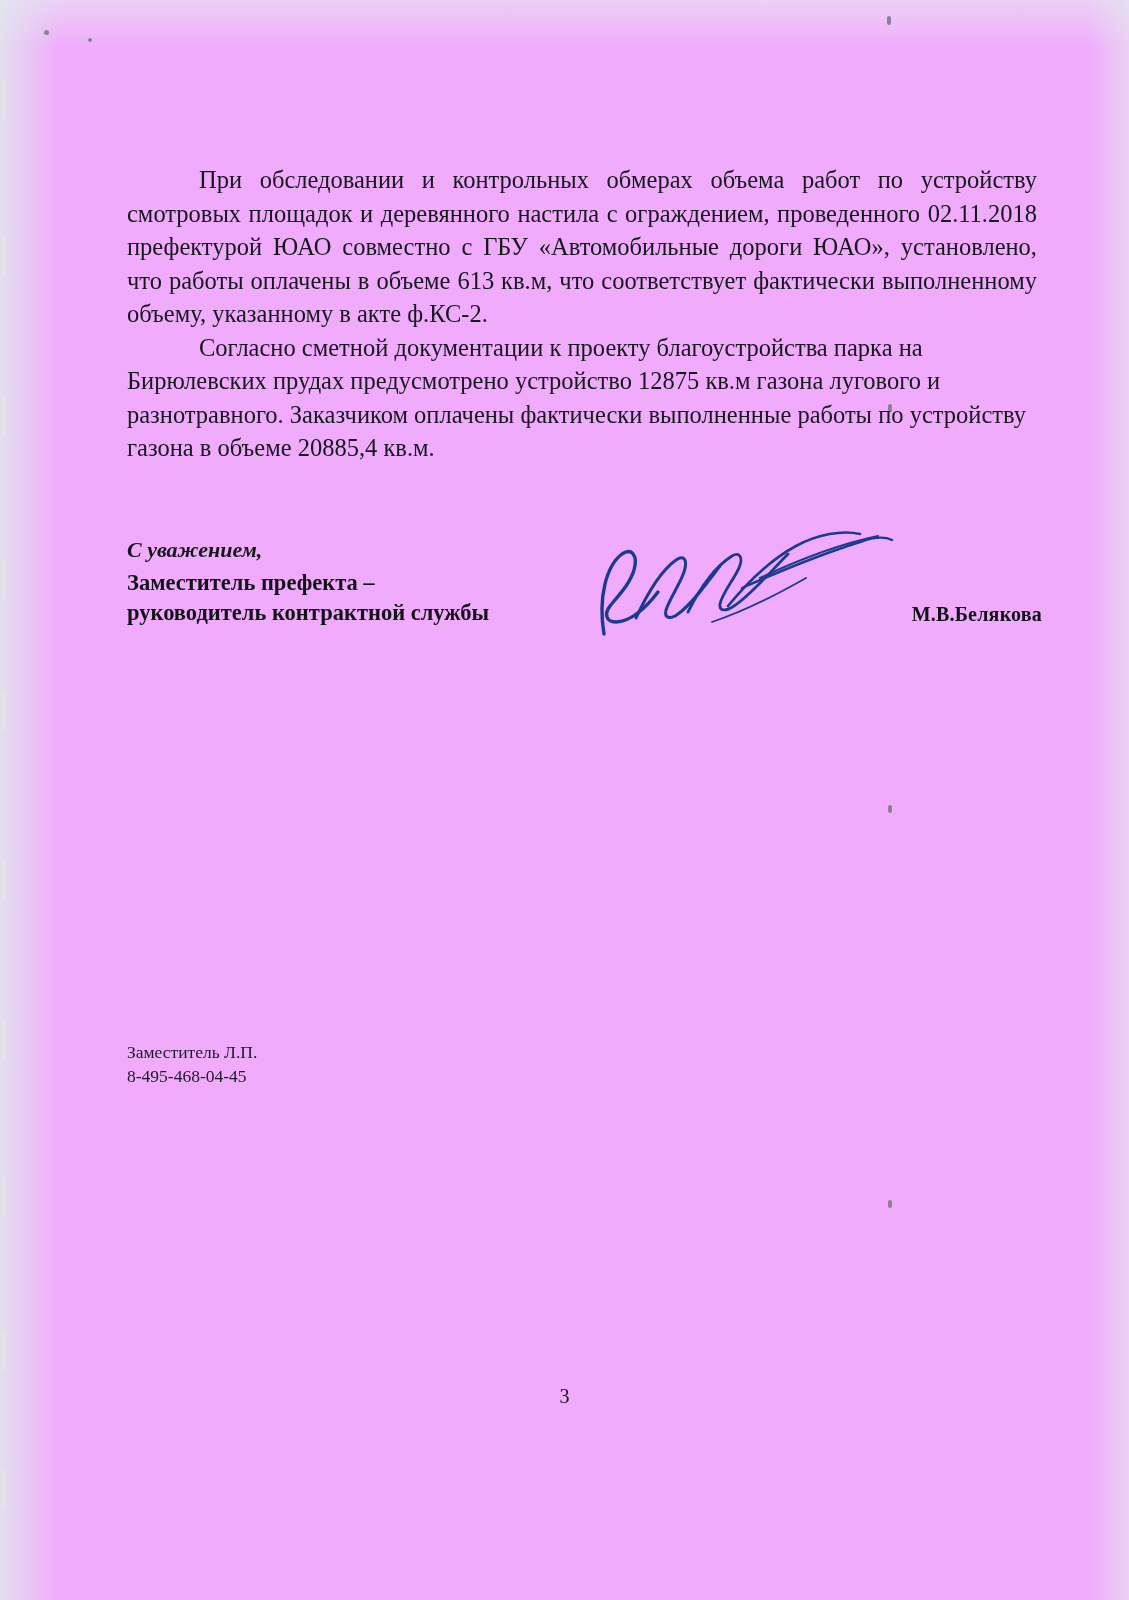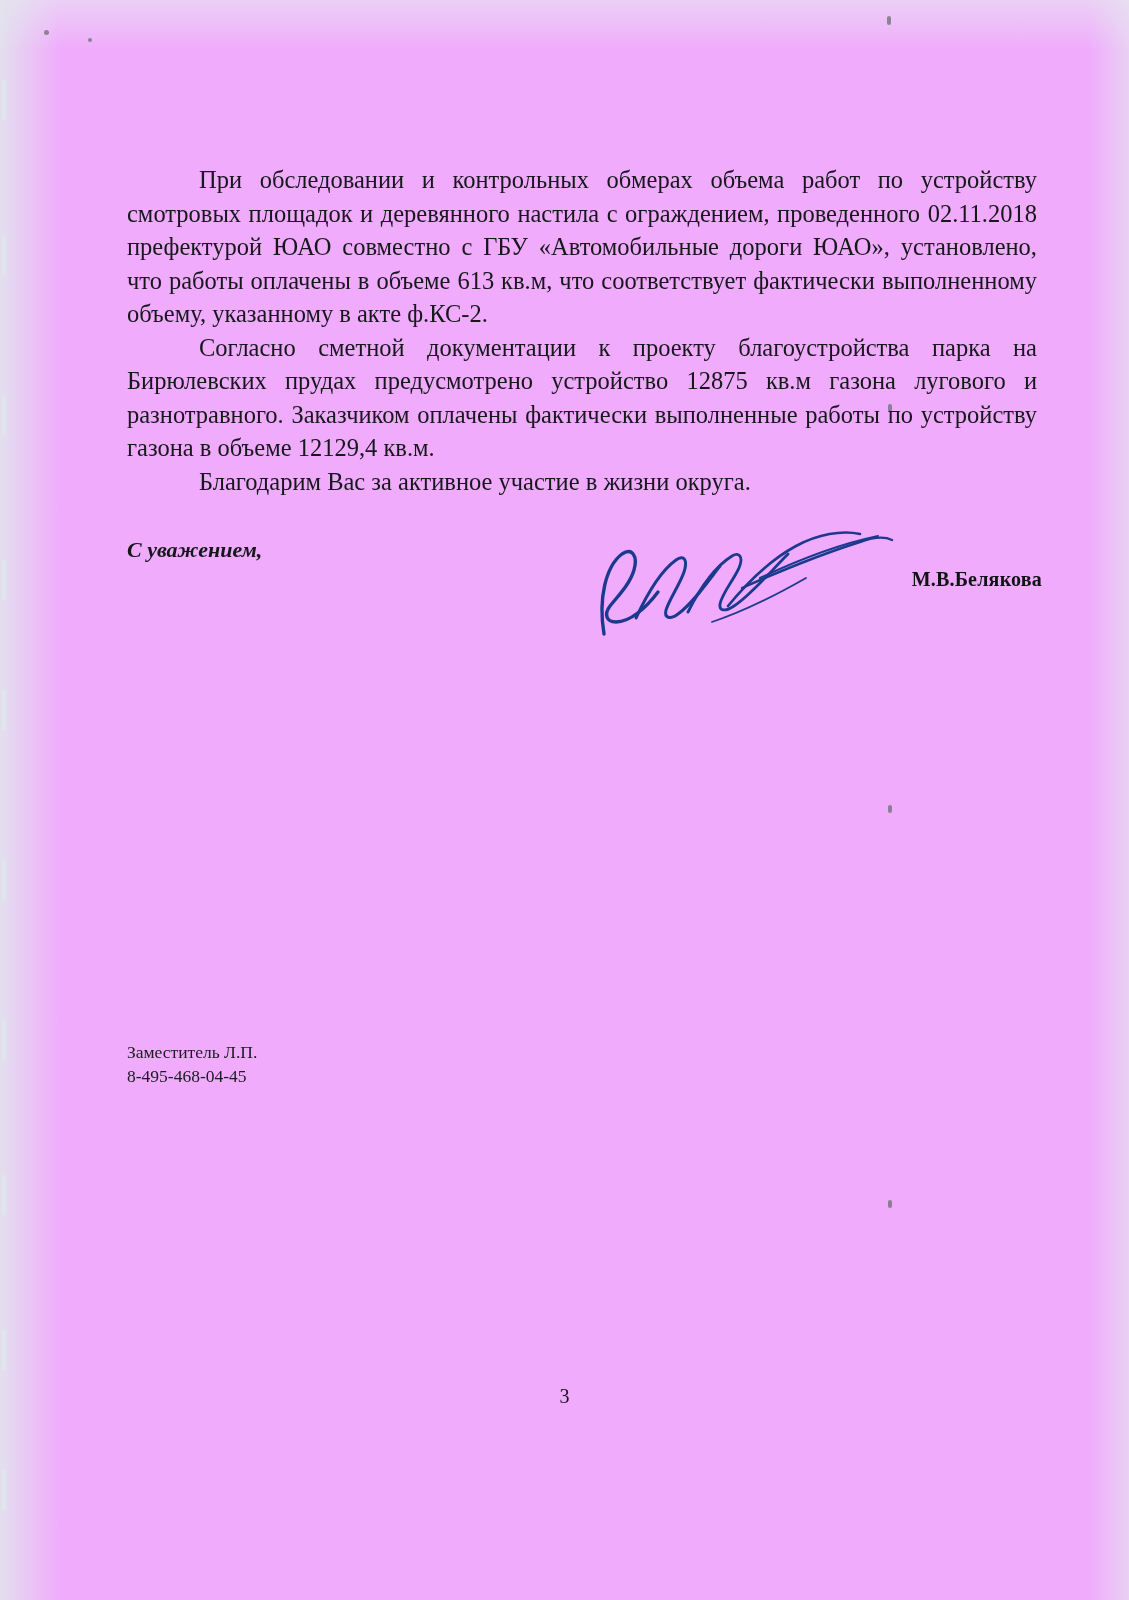--- a/index.html
+++ b/index.html
@@ -152,28 +152,29 @@
 
   <div class="speck" style="left:44px; top:30px; width:5px; height:5px;"></div>
   <div class="speck" style="left:88px; top:38px; width:4px; height:4px;"></div>
   <div class="speck" style="left:887px; top:16px; width:4px; height:9px; border-radius:2px;"></div>
   <div class="speck" style="left:888px; top:404px; width:4px; height:8px; border-radius:2px;"></div>
   <div class="speck" style="left:888px; top:805px; width:4px; height:8px; border-radius:2px;"></div>
   <div class="speck" style="left:888px; top:1200px; width:4px; height:8px; border-radius:2px;"></div>
 
   <div class="content">
     <p class="body-par">При обследовании и контрольных обмерах объема работ по устройству смотровых площадок и деревянного настила с ограждением, проведенного 02.11.2018 префектурой ЮАО совместно с ГБУ «Автомобильные дороги ЮАО», установлено, что работы оплачены в объеме 613 кв.м, что соответствует фактически выполненному объему, указанному в акте ф.КС-2.</p>
-    <p class="body-par">Согласно сметной документации к проекту благоустройства парка на Бирюлевских прудах предусмотрено устройство 12875 кв.м газона лугового и разнотравного. Заказчиком оплачены фактически выполненные работы по устройству газона в объеме 12129,4 кв.м.</p>
-    <p class="body-par">Благодарим Вас за активное участие в жизни округа.</p>
+    <p class="body-par">Согласно сметной документации к проекту благоустройства парка на Бирюлевских прудах предусмотрено устройство 12875 кв.м газона лугового и разнотравного. Заказчиком оплачены фактически выполненные работы по устройству газона в объеме 20885,4 кв.м.</p>
   </div>
 
   <div class="sig-block">
     <div class="sig-regards">С уважением,</div>
     <div class="sig-row">
       <div class="sig-title">
+        <div>Заместитель префекта –</div>
+        <div>руководитель контрактной службы</div>
       </div>
       <div class="sig-name">М.В.Белякова</div>
 
       <svg class="signature-mark" viewBox="0 0 320 120" xmlns="http://www.w3.org/2000/svg">
         <g fill="none" stroke="#1b3a8f" stroke-linecap="round" stroke-linejoin="round">
           <path d="M12 108 C 6 72, 14 40, 30 28 C 40 21, 46 30, 42 44 C 38 58, 26 70, 18 80 C 12 88, 14 96, 24 96 C 38 96, 54 82, 66 66" stroke-width="3.4"></path>
           <path d="M44 92 C 56 66, 70 44, 84 34 C 92 28, 96 34, 92 46 C 88 58, 78 72, 74 84 C 72 92, 78 94, 86 88 C 100 78, 116 56, 128 40" stroke-width="3"></path>
           <path d="M96 86 C 108 62, 124 40, 140 30 C 148 25, 152 32, 146 44 C 140 56, 130 68, 128 78 C 127 85, 133 86, 142 80 C 158 70, 180 44, 196 28" stroke-width="2.8"></path>
           <path d="M136 80 C 154 58, 178 34, 204 20 C 226 8, 250 4, 268 8" stroke-width="2.6"></path>
           <path d="M150 62 C 186 46, 230 28, 268 16 C 282 11, 292 10, 300 14" stroke-width="2.4"></path>

